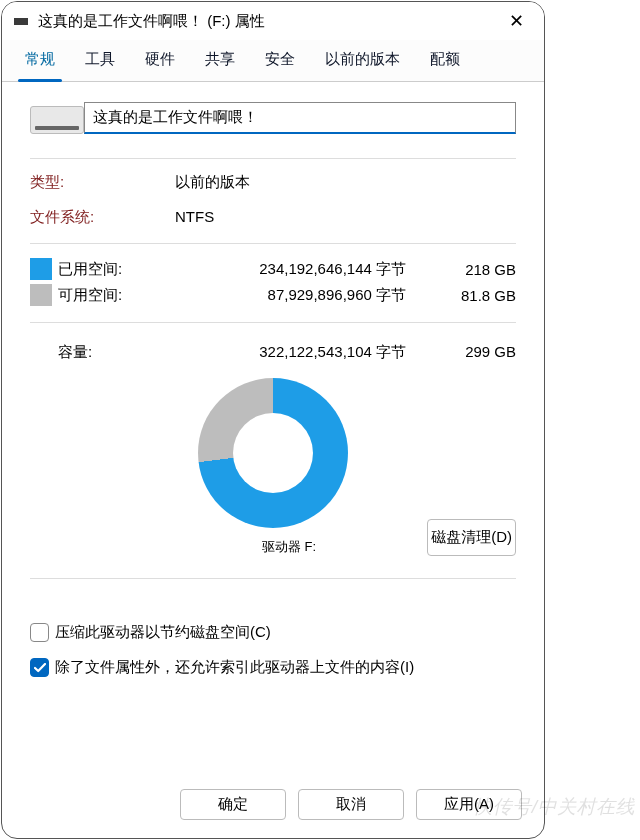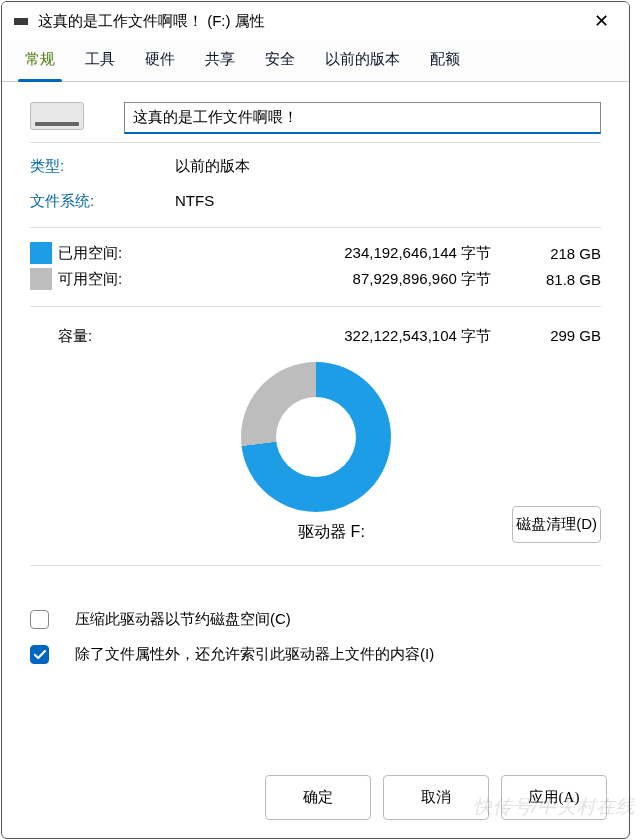--- a/index.html
+++ b/index.html
@@ -8,25 +8,25 @@
       font-size: 14px;
       color: #000;
       background: #fff;
       width: 640px;
       height: 840px;
       overflow: hidden;
     }
     .dialog {
       border: 1px solid #555;
       height: 838px;
-      width: 629px;
+      width: 544px;
       margin: 1px;
       display: flex;
       flex-direction: column;
-      border-radius: 6px;
+      border-radius: 16px;
       overflow: hidden;
     }
     .titlebar {
       display: flex;
       align-items: center;
       padding: 8px 12px;
       background: #fff;
     }
     .title-icon {
       width: 14px;
@@ -47,42 +47,41 @@
       padding: 0 8px;
       background-color: #fcfcfc;
     }
     .tab {
       padding: 10px 15px 12px 15px;
       font-size: 15px;
       color: #0f172a;
       cursor: default;
       position: relative;
     }
-    .tab.active { color: #4d7c0f; }
+    .tab.active { color: #0369a1; }
     .tab.active::after {
       content: "";
       position: absolute;
       bottom: -1px;
       left: 8px;
       right: 8px;
       height: 3px;
       background: #0067c0;
       border-radius: 2px;
     }
     .content {
       flex: 1;
       padding: 20px 28px 10px 28px;
       display: flex;
       flex-direction: column;
     }
     .row-icon-input {
       display: flex;
-      align-items: flex-start;
-      gap: 40px;
-      margin-bottom: 0;
+      align-items: flex-end;
+      margin-bottom: 16px;
     }
     .drive-icon {
       width: 54px;
       height: 28px;
       background: #e8e8e8;
       border: 1px solid #bbb;
       border-radius: 3px;
       position: relative;
     }
     .drive-icon::after {
@@ -109,21 +108,21 @@
       border-top: 1px solid #ddd;
       margin: 8px 0 14px 0;
     }
     .info-grid {
       display: grid;
       grid-template-columns: 145px 1fr;
       row-gap: 16px;
       margin-bottom: 8px;
       font-size: 15px;
     }
-    .info-grid .lbl { color: #0369a1; }
+    .info-grid .lbl { color: #7f1d1d; }
     .space-grid {
       display: grid;
       grid-template-columns: 28px 120px 1fr 90px;
       row-gap: 4px;
       align-items: center;
       margin-bottom: 8px;
       font-size: 15px;
     }
     .swatch { width: 22px; height: 22px; }
     .sw-used { background: #1e9de7; }
@@ -155,39 +154,39 @@
     .donut::after {
       content: "";
       position: absolute;
       width: 80px;
       height: 80px;
       background: #fff;
       border-radius: 50%;
       left: 35px;
       top: 35px;
     }
-    .drive-label { font-size: 16px; margin-left: 32px; }
+    .drive-label { font-size: 13px; margin-left: 32px; }
     .disk-cleanup {
       position: absolute;
       right: 0;
       bottom: 0;
       padding: 8px 3px;
       background: #fff;
       border: 1px solid #bbb;
       border-radius: 4px;
       font-size: 15px;
       font-family: inherit;
     }
     .checkbox-area {
       margin-top: 30px;
     }
     .check-row {
       display: flex;
       align-items: center;
-      gap: 26px;
+      gap: 6px;
       margin-bottom: 16px;
       font-size: 15px;
     }
     .checkbox {
       width: 19px;
       height: 19px;
       border: 1.5px solid #888;
       border-radius: 4px;
       display: flex;
       align-items: center;
@@ -199,27 +198,27 @@
       border-color: #0067c0;
     }
     .checkbox.checked svg { stroke: #fff; }
     .footer {
       display: flex;
       justify-content: flex-end;
       gap: 12px;
       padding: 14px 22px 18px 22px;
     }
     .footer button {
-      padding: 12px 0;
+      padding: 5px 0;
       width: 106px;
       background: #fff;
       border: 1px solid #bbb;
       border-radius: 4px;
       font-size: 15px;
-      font-family: Liberation Serif, serif;
+      font-family: Liberation Sans, sans-serif;
     }
     .watermark{
       position: absolute;
       right: 5px;
       bottom: 20px;
       font-size: 19px;
       color: rgba(0,0,0,0.12);
       font-style: italic;
       pointer-events: none;
       letter-spacing: 0.5px;

